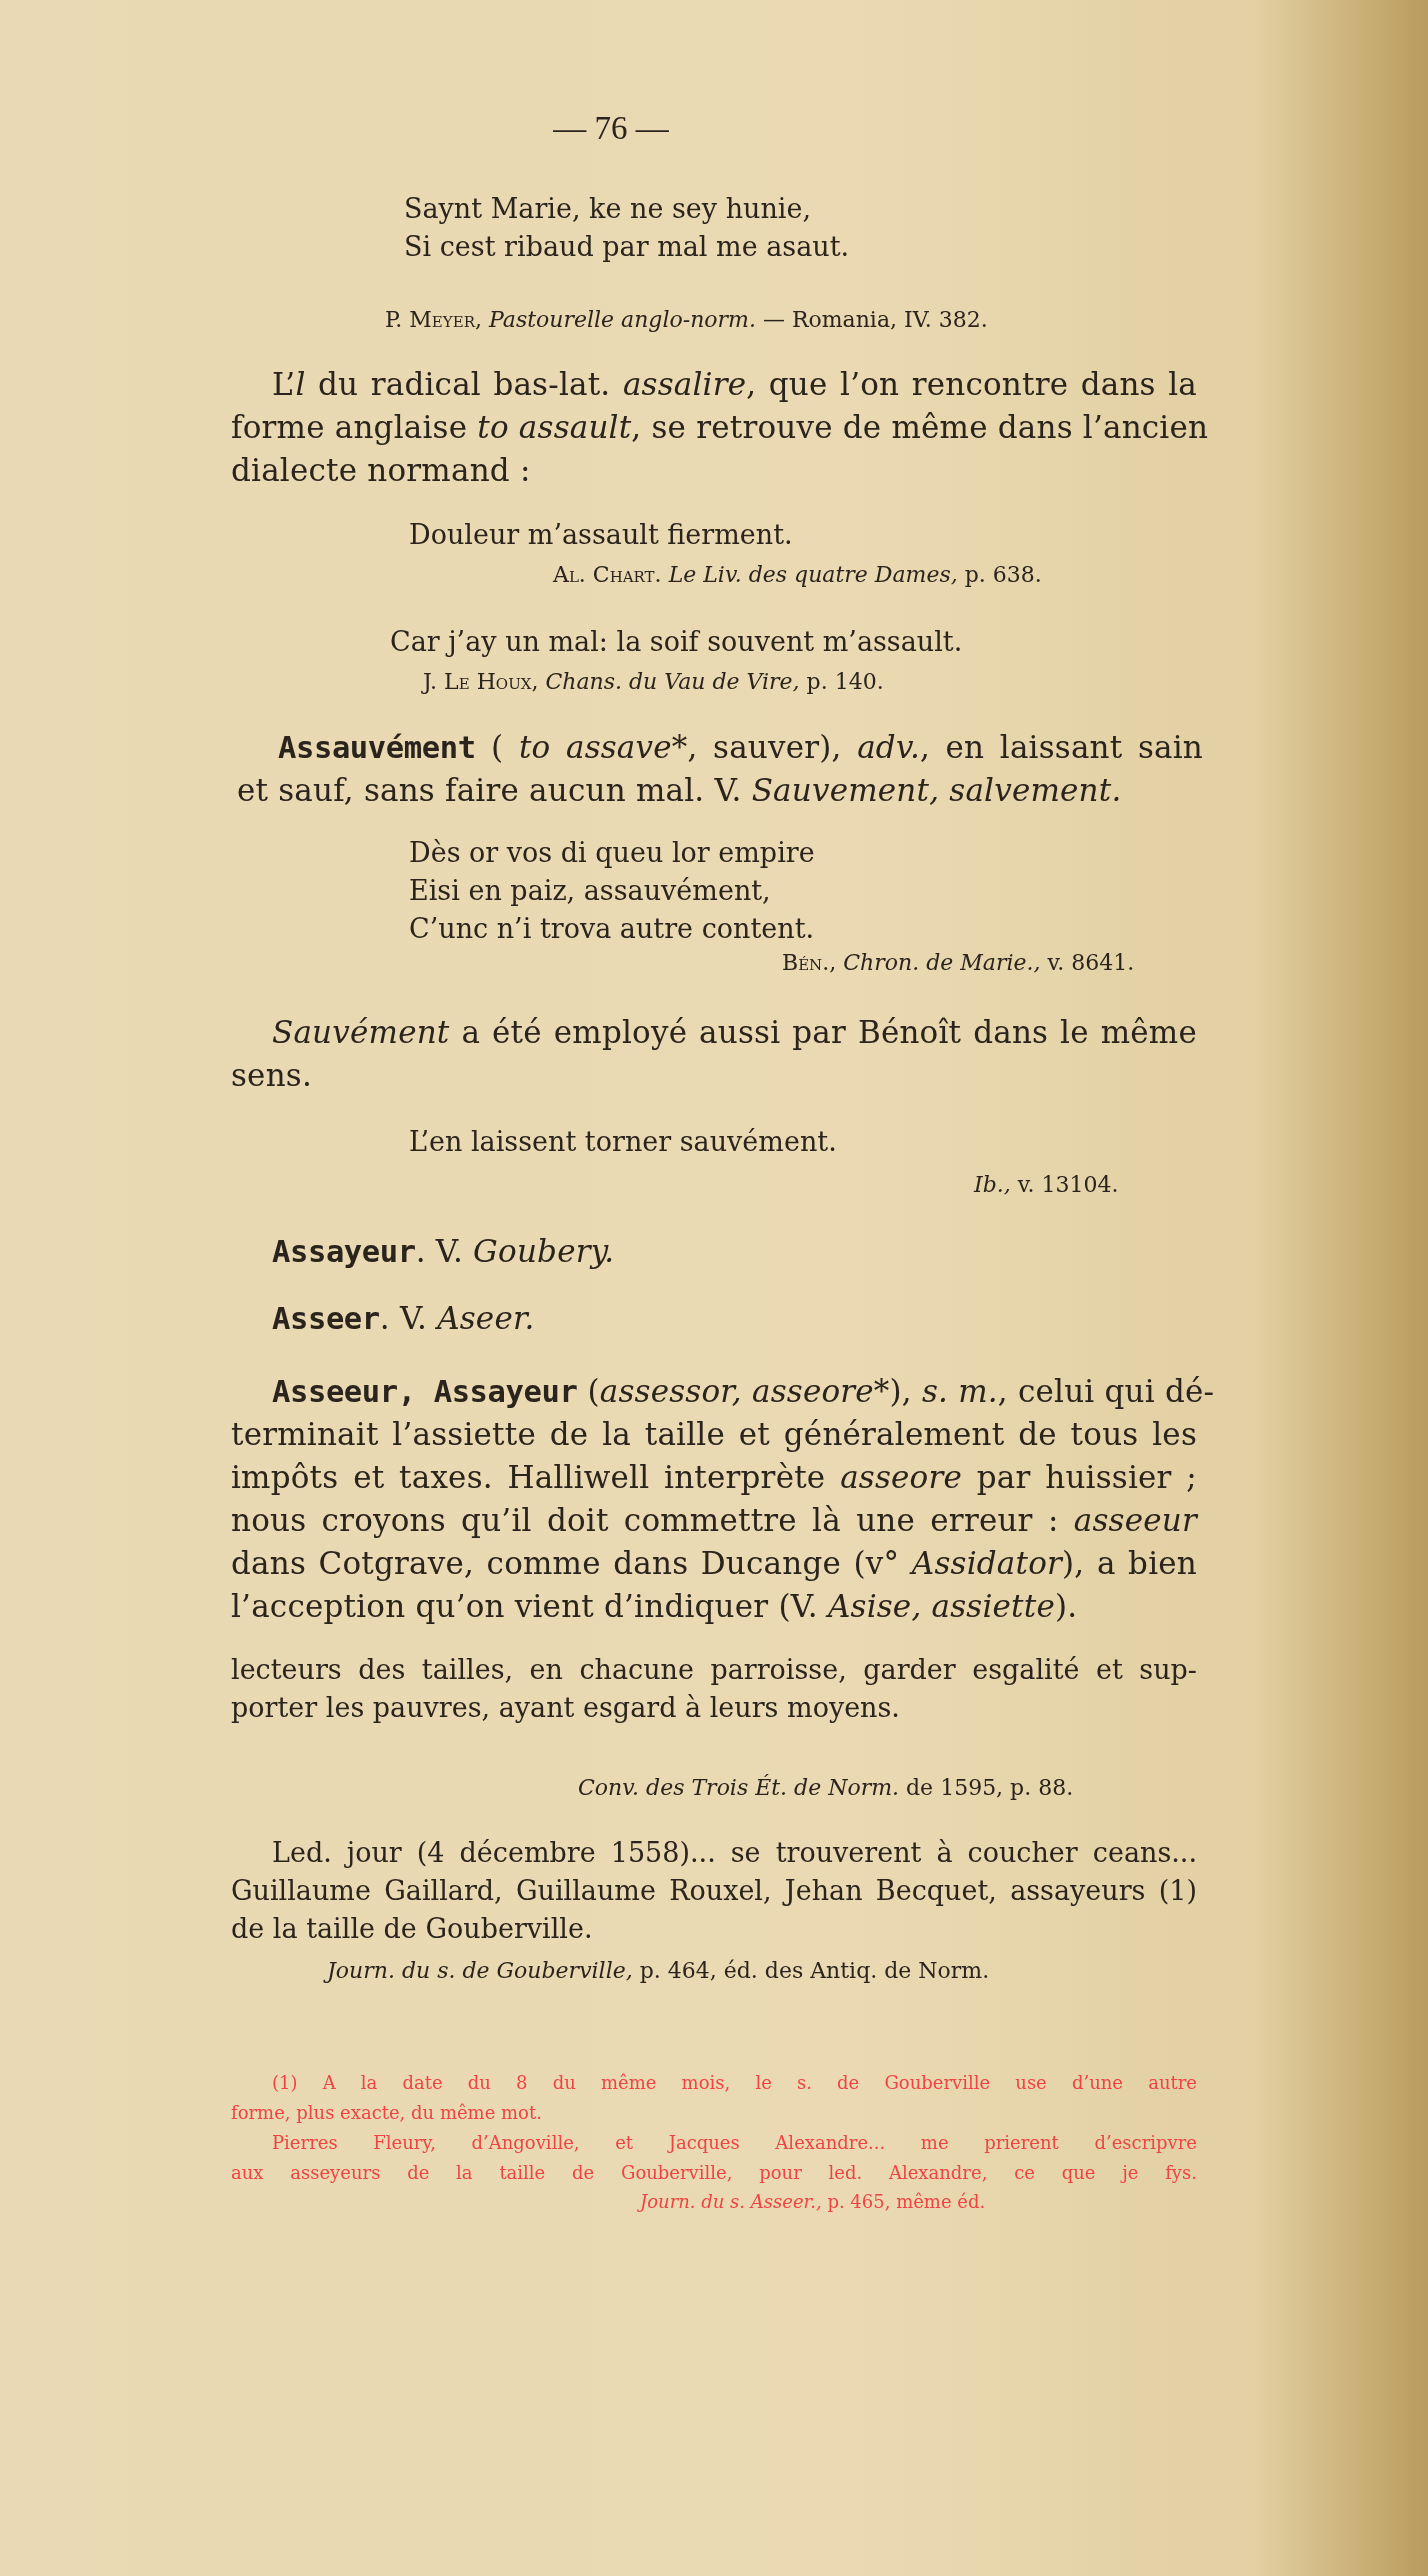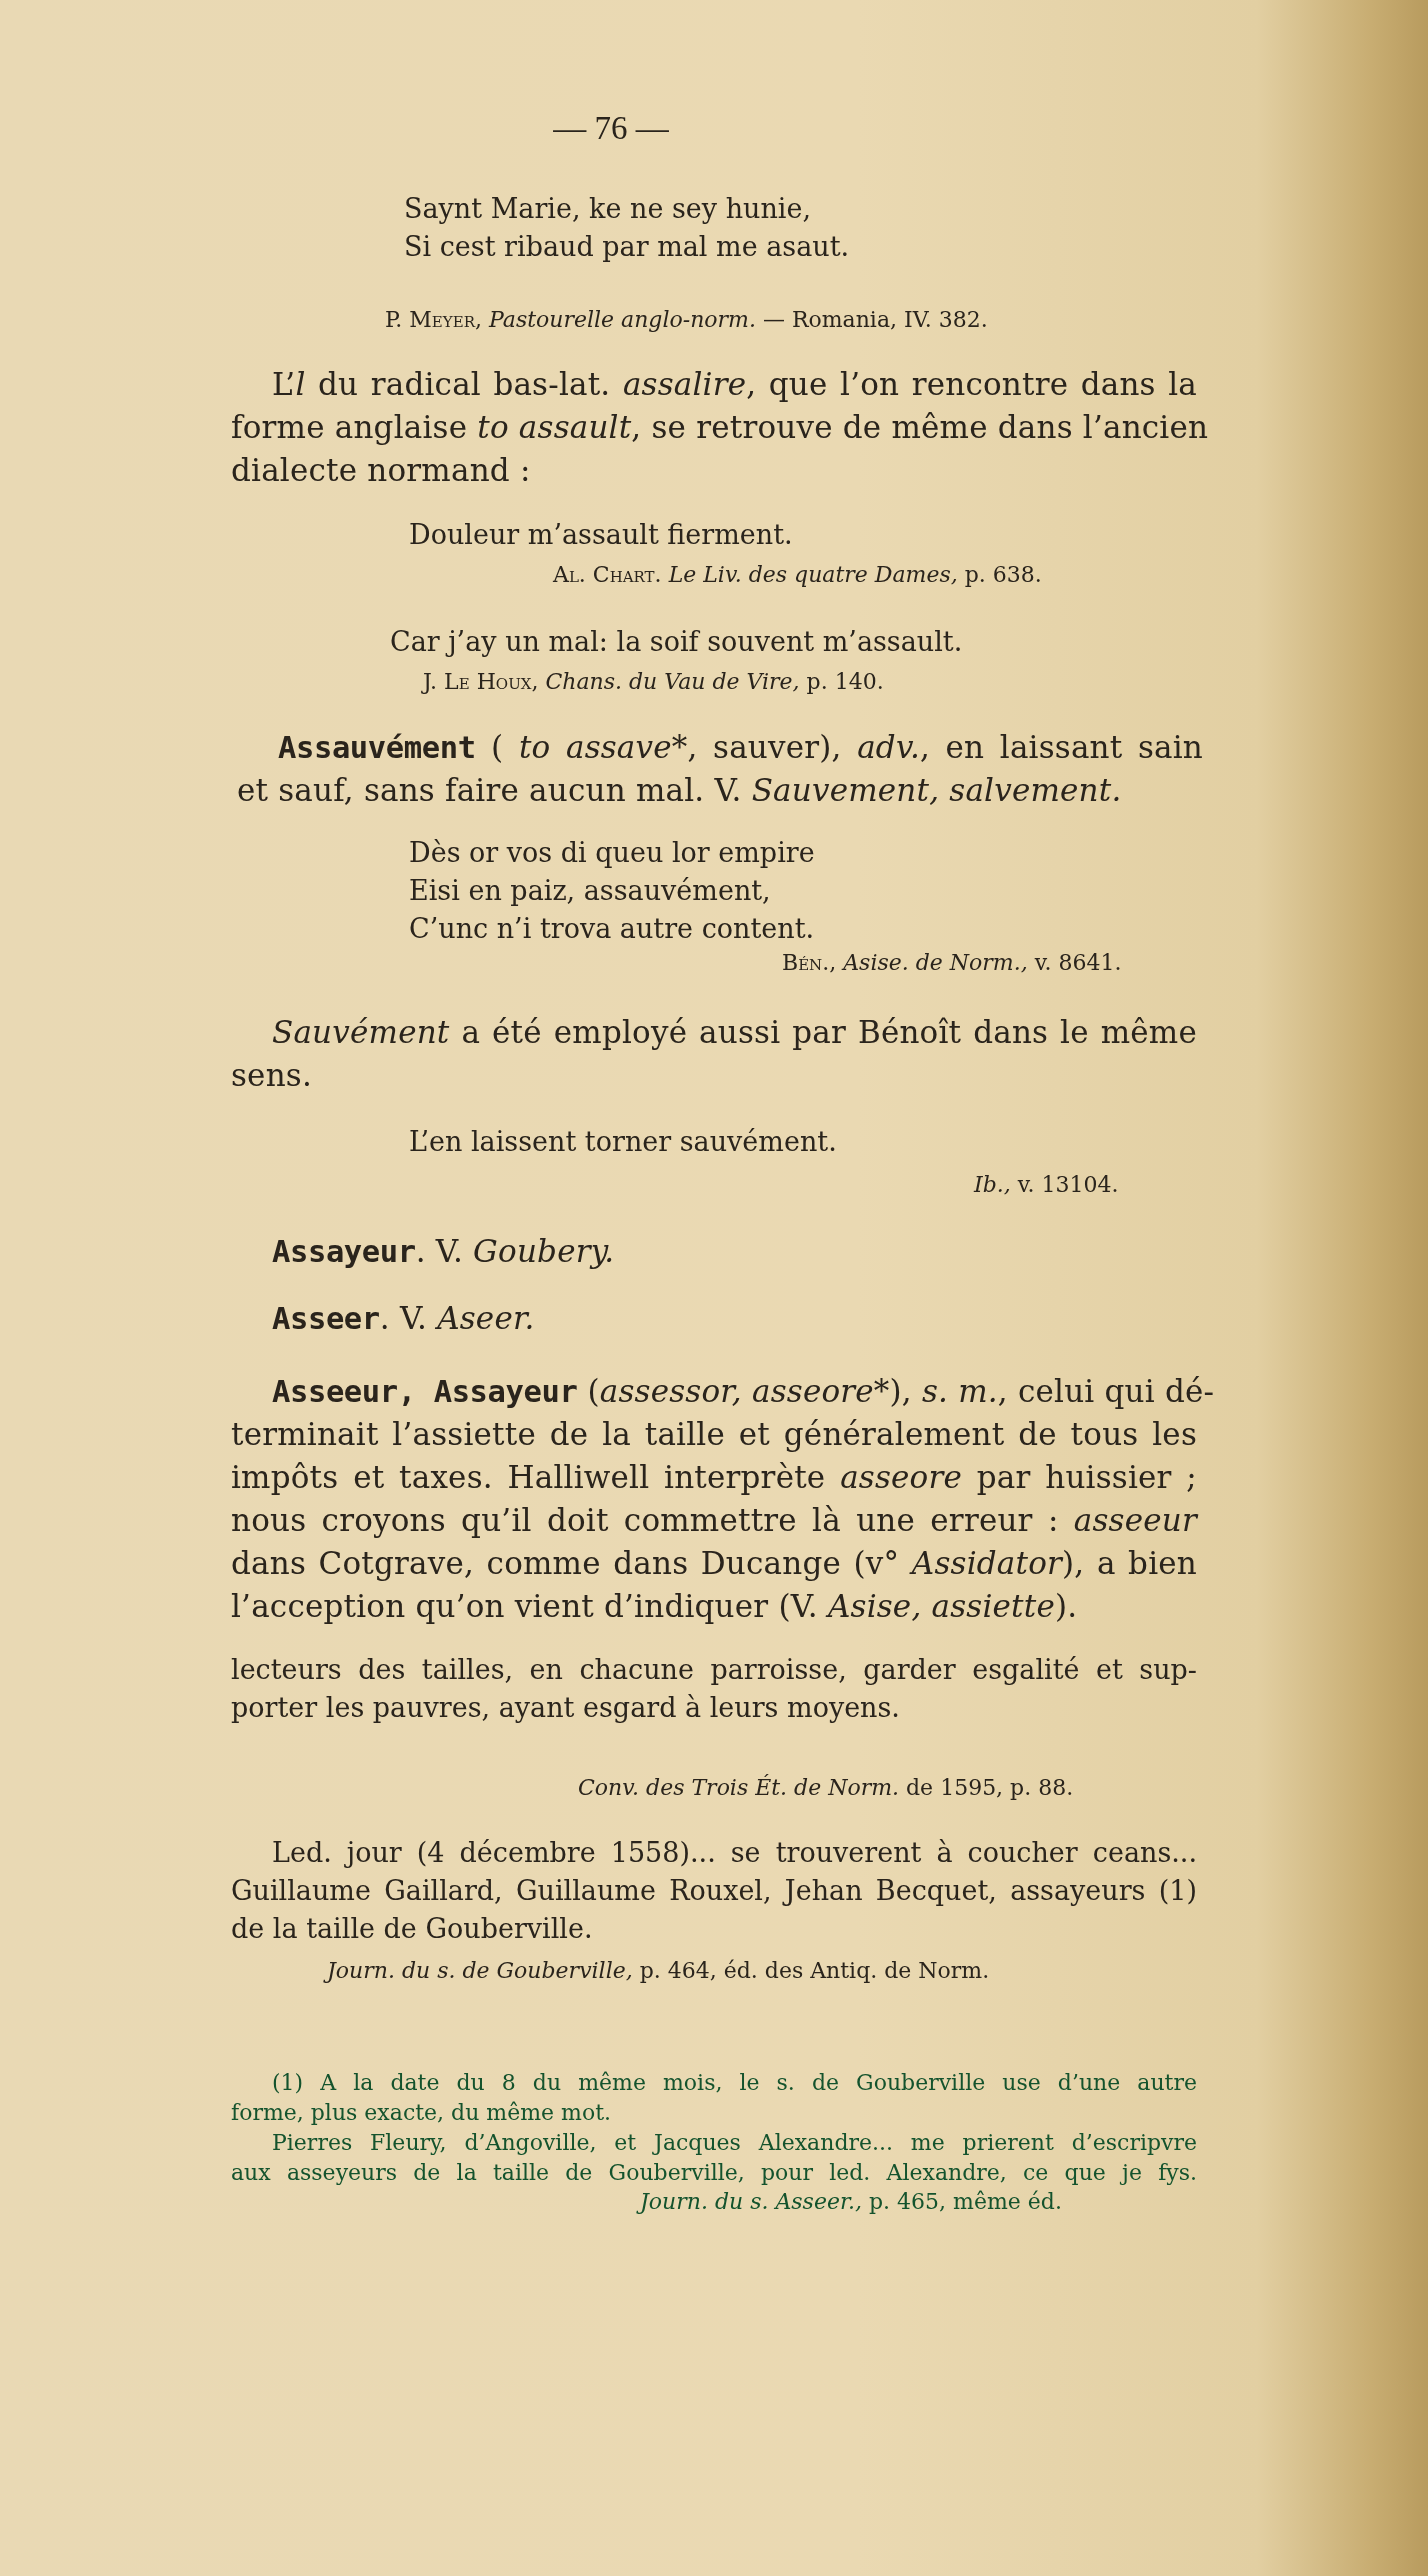--- a/index.html
+++ b/index.html
@@ -9,21 +9,21 @@
     position: relative;
     font-family: "DejaVu Serif", "Liberation Serif", serif;
     color: #2a241c;
   }
   .page { position: absolute; left: 0; top: 0; width: 1429px; height: 2576px; }
   .abs { position: absolute; white-space: nowrap; }
   .pageno { left: 0; width: 1222px; text-align: center; top: 110px; font-size: 33px; font-family: "Liberation Serif", serif; }
   .body-text { font-size: 31px; line-height: 43px; letter-spacing: 0.2px; }
   .quote { font-size: 27px; line-height: 38px; }
   .cite { font-size: 22px; line-height: 30px; }
-  .note { font-size: 22px; line-height: 30px; color: #14532d; }
+  .note { font-size: 18px; line-height: 30px; color: #ef4444; }
   .sc { font-variant: small-caps; }
   i, .it { font-style: italic; }
   .hw { font-weight: bold; font-family: "DejaVu Sans Mono", "Liberation Mono", monospace; font-size: 30.5px; letter-spacing: -0.4px; }
   .ln { display: block; }
   .just { text-align: justify; text-align-last: justify; }
 </style>
 </head>
 <body>
 
 <div class="page">
@@ -63,21 +63,21 @@
     <span class="ln"><span>et sauf, sans faire aucun mal. V. </span><i>Sauvement, salvement.</i></span>
   </div>
 
   <div class="abs quote" style="left:409px; top:834px;">
     <span class="ln">Dès or vos di queu lor empire</span>
     <span class="ln">Eisi en paiz, assauvément,</span>
     <span class="ln">C’unc n’i trova autre content.</span>
   </div>
   <div class="abs cite" style="left:782px; top:948px;">
     <span class="sc">Bén.,</span>
-    <i>Asise. de Norm.,</i><span> v. 8641.</span>
+    <i>Chron. de Marie.,</i><span> v. 8641.</span>
   </div>
 
   <div class="abs body-text" style="left:231px; top:1011px; width:966px;">
     <span class="ln just" style="padding-left:41px;"><i>Sauvément</i><span> a été employé aussi par Bénoît dans le même</span></span>
     <span class="ln">sens.</span>
   </div>
 
   <div class="abs quote" style="left:409px; top:1123px;">L’en laissent torner sauvément.</div>
   <div class="abs cite" style="left:974px; top:1170px;">
     <i>Ib.,</i><span> v. 13104.</span>

